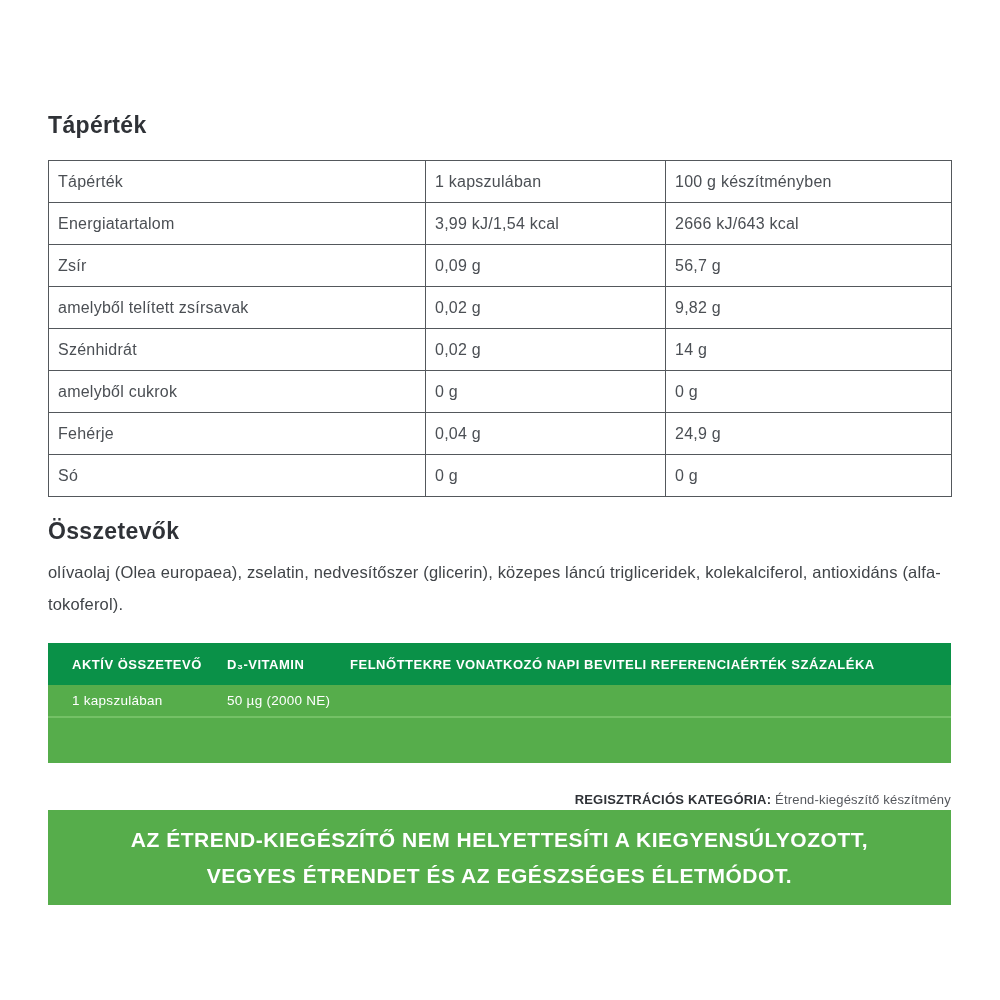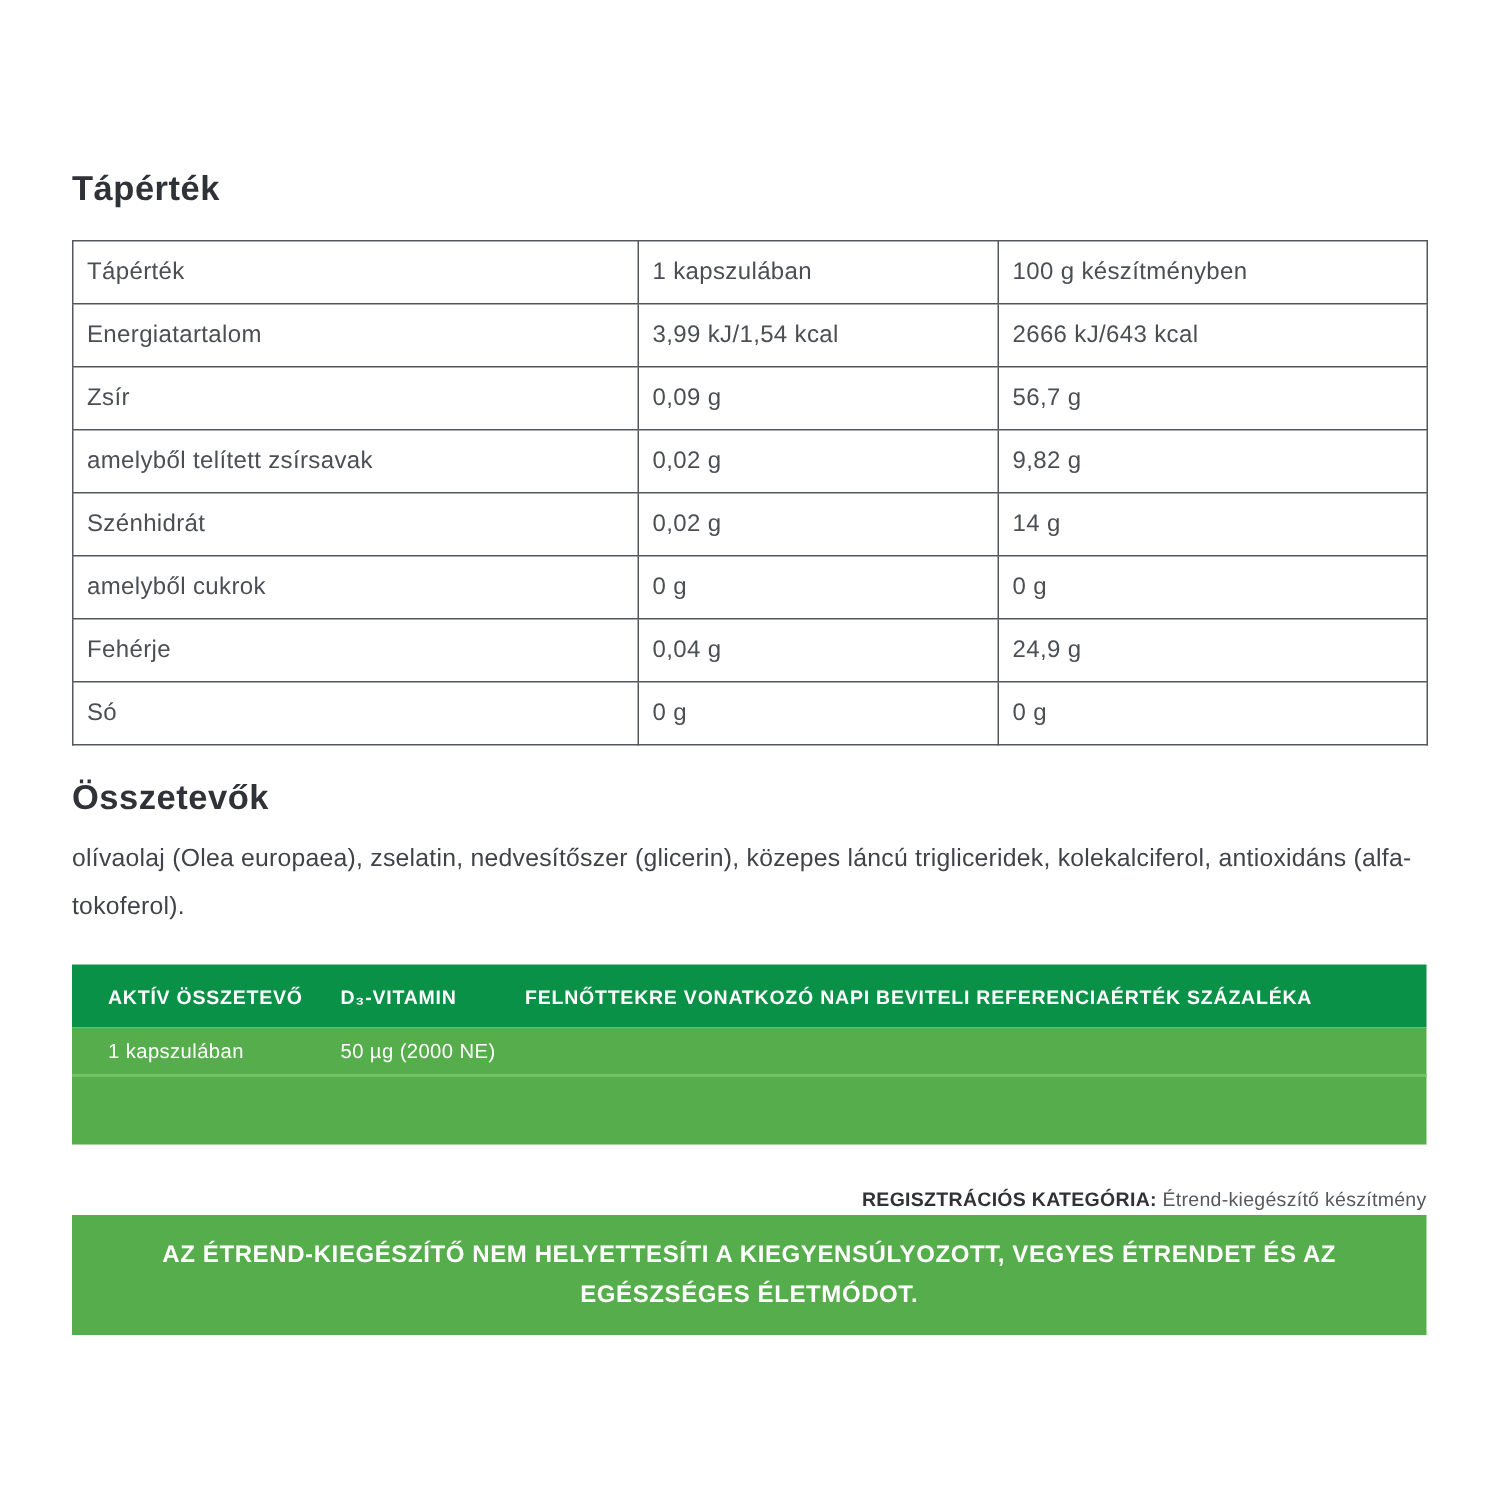--- a/index.html
+++ b/index.html
@@ -110,21 +110,21 @@
     top: 810px;
     min-height: 80px;
     background: #56ad4b;
     display: flex;
     align-items: center;
     justify-content: center;
     padding: 12px 52px;
   }
   #banner .banner-text {
     color: #ffffff;
-    font-size: 16px;
+    font-size: 21px;
     font-weight: 700;
     letter-spacing: 0.025em;
     text-align: center;
     line-height: 1.7;
   }
 </style>
 </head>
 <body>
 
 <div class="content section-title" id="nutri-title">Tápérték</div>

